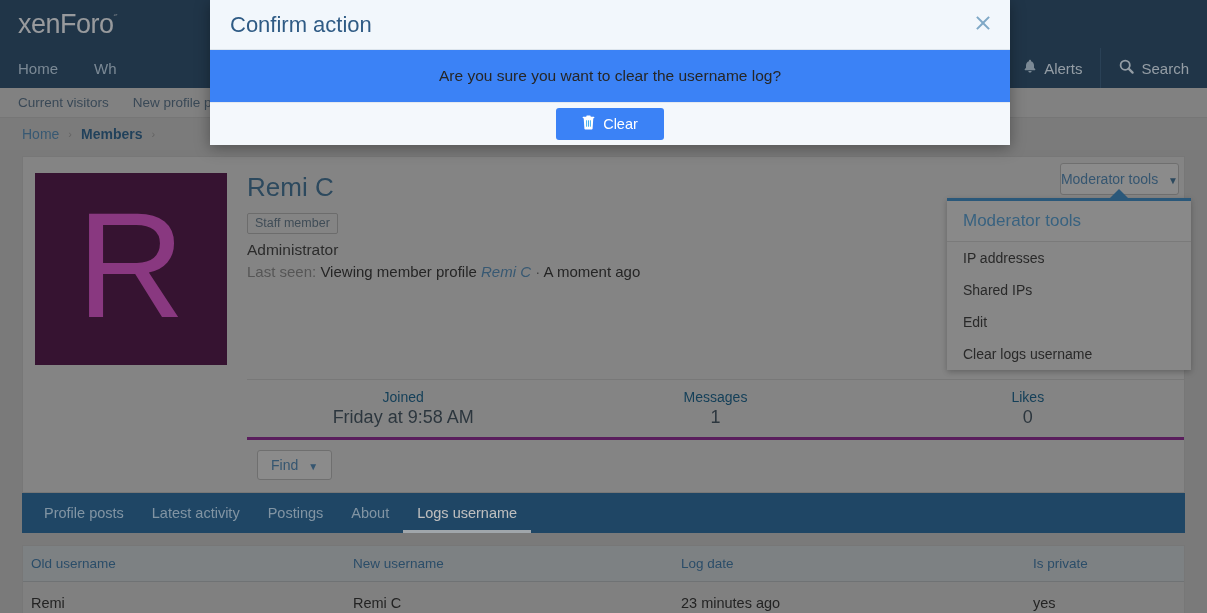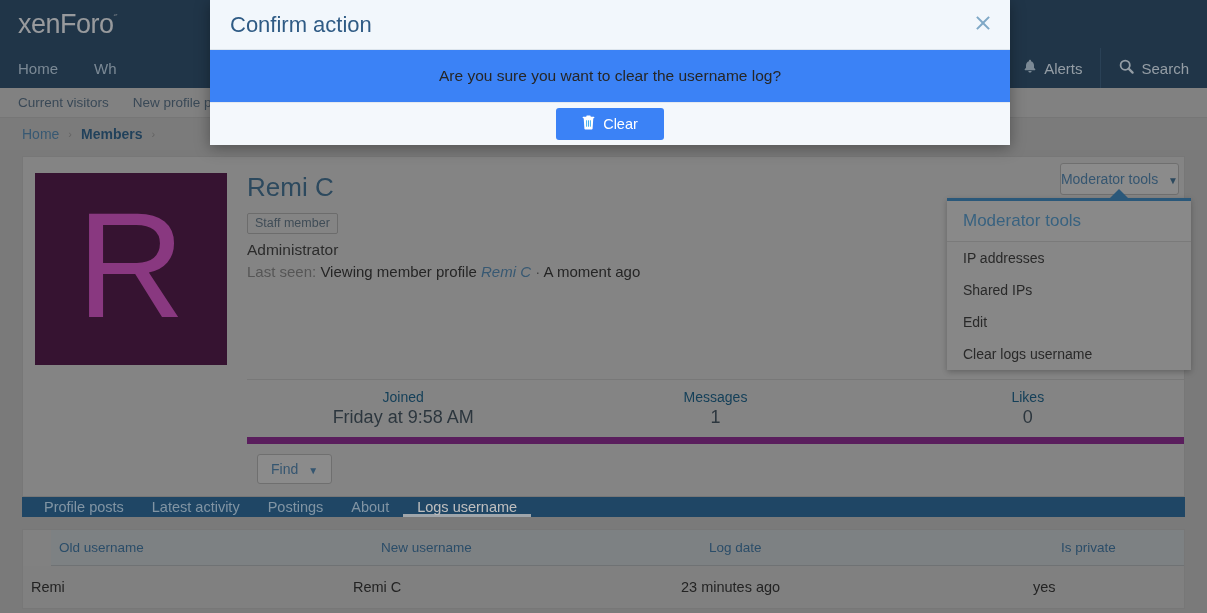--- a/index.html
+++ b/index.html
@@ -157,41 +157,41 @@
     display: flex;
     border-top: 1px solid #9b9b9b;
     margin: 14px 0 0 224px;
     padding: 9px 0 9px 0;
   }
   .stat { flex: 1 1 0; text-align: center; }
   .stat-label { font-size: 14px; color: #0c4a6e; }
   .stat-value { font-size: 18px; color: #2f3d48; margin-top: 2px; }
 
   .find-row {
-    border-top: 7px solid #701a75;
+    border-top: 3px solid #701a75;
     margin-left: 224px;
     padding: 10px 0 12px 10px;
   }
   .find-btn {
     display:inline-block;
     background:#b6b6b6;
     border: 1px solid #8f8f8f;
     border-radius: 3px;
     padding: 6px 13px;
     font-size: 14px;
     color: #3c6a90;
     cursor:pointer;
   }
   .find-btn .caret { margin-left:6px; font-size:10px;}
 
   
   .tabs {
     margin: 0 22px;
     background: #1c5480;
-    height: 20px;
+    height: 40px;
     display: flex; align-items: stretch;
     padding-left: 8px;
   }
   .tab {
     display:flex; align-items:center;
     padding: 0 14px;
     font-size: 14.5px;
     color: #a8c3d8;
     cursor: pointer;
   }
@@ -205,21 +205,20 @@
     margin: 12px 22px 0 22px;
     border: 1px solid #9a9a9a;
     background: #a8a8a8;
   }
   .t-head {
     display: flex;
     background: #a3a8ab;
     border-bottom: 1px solid #8e9396;
     height: 36px;
     align-items: center;
-    margin-left: 28px;
   }
   .t-head .cell {
     font-size: 13.5px;
     color: #2c5d85;
   }
   .t-row {
     display: flex;
     height: 42px;
     align-items: center;
     border-bottom: 1px solid #9b9b9b;

